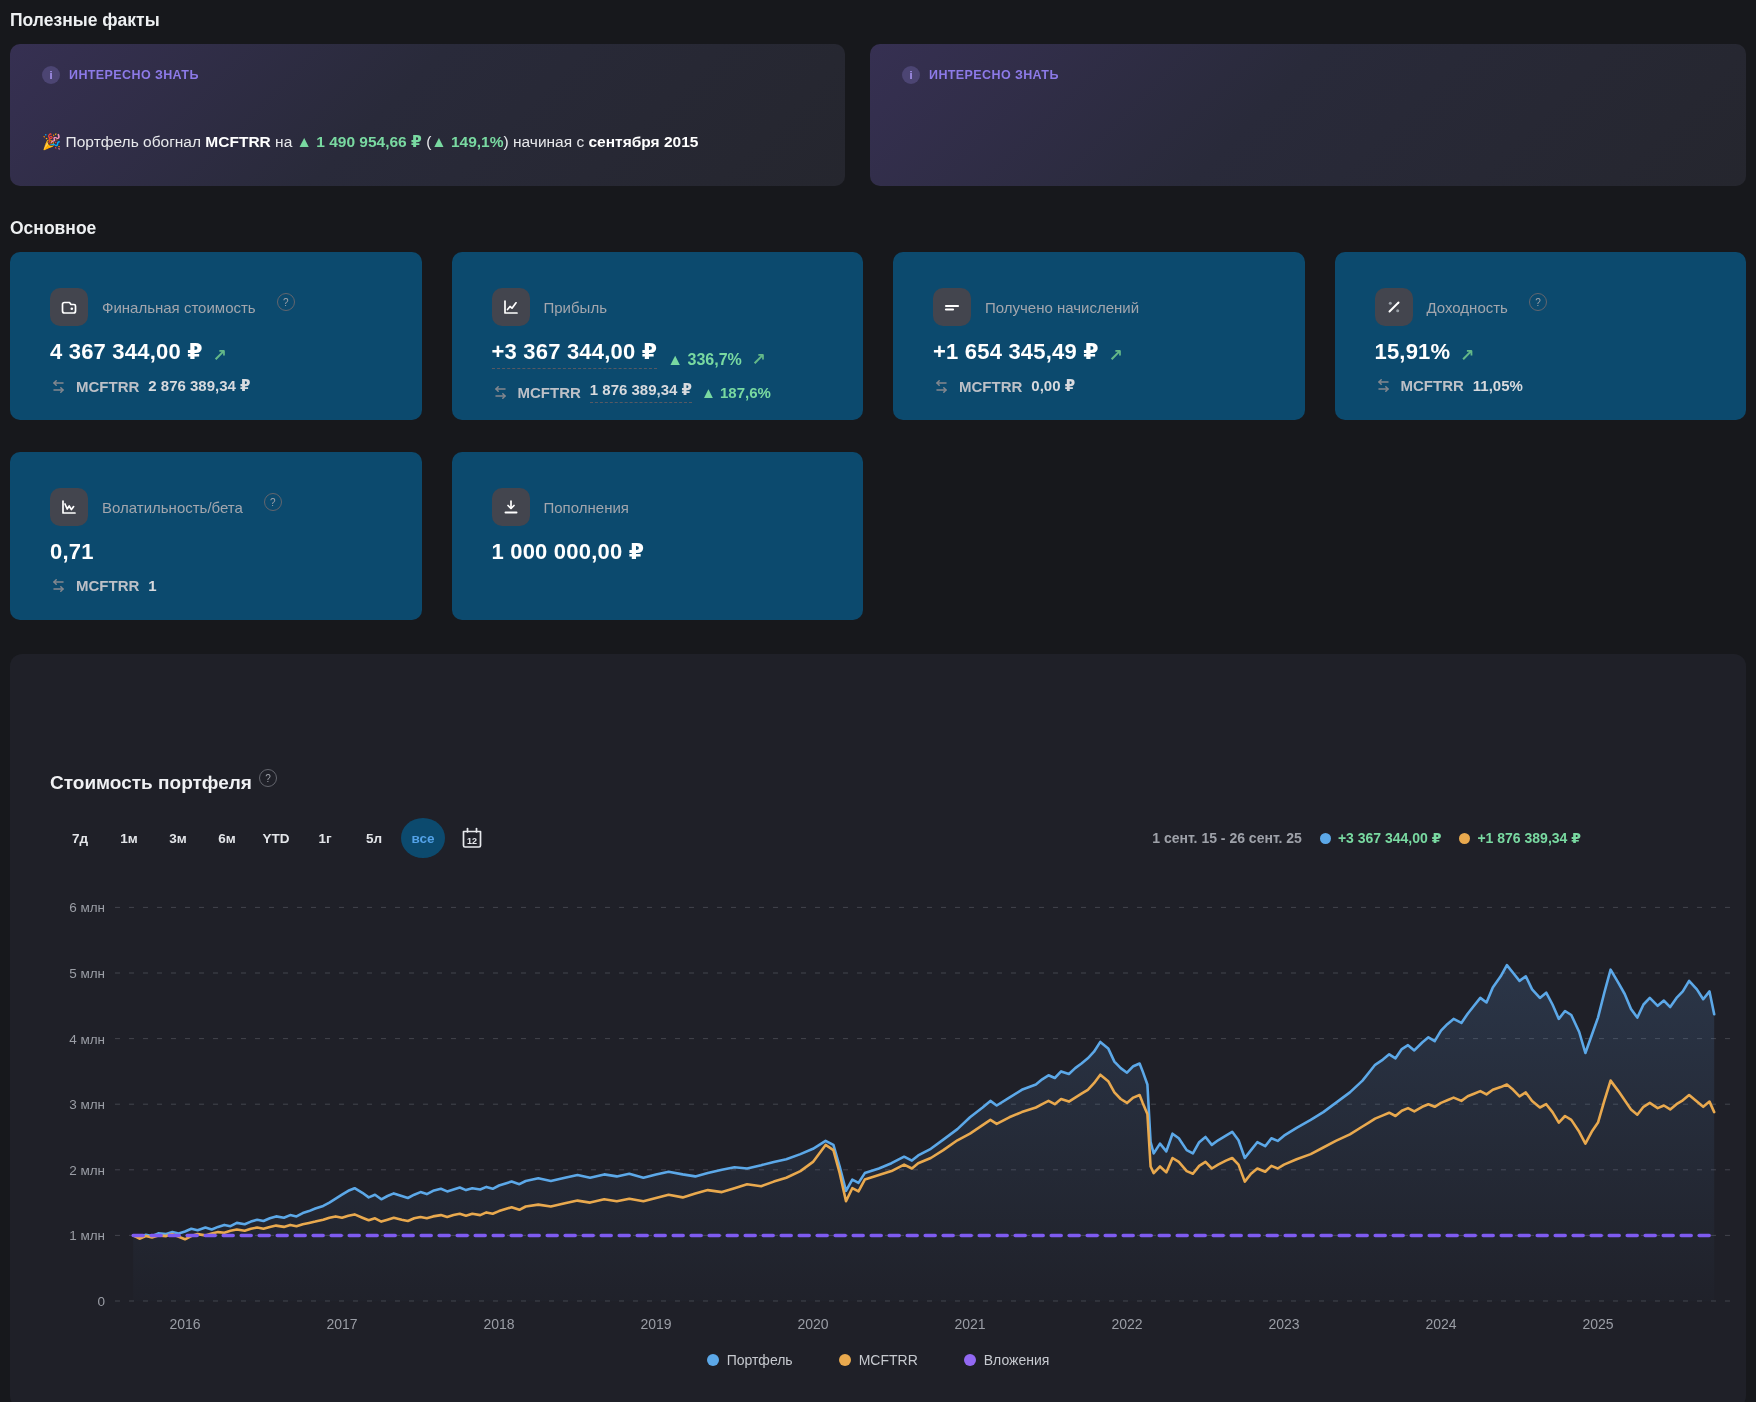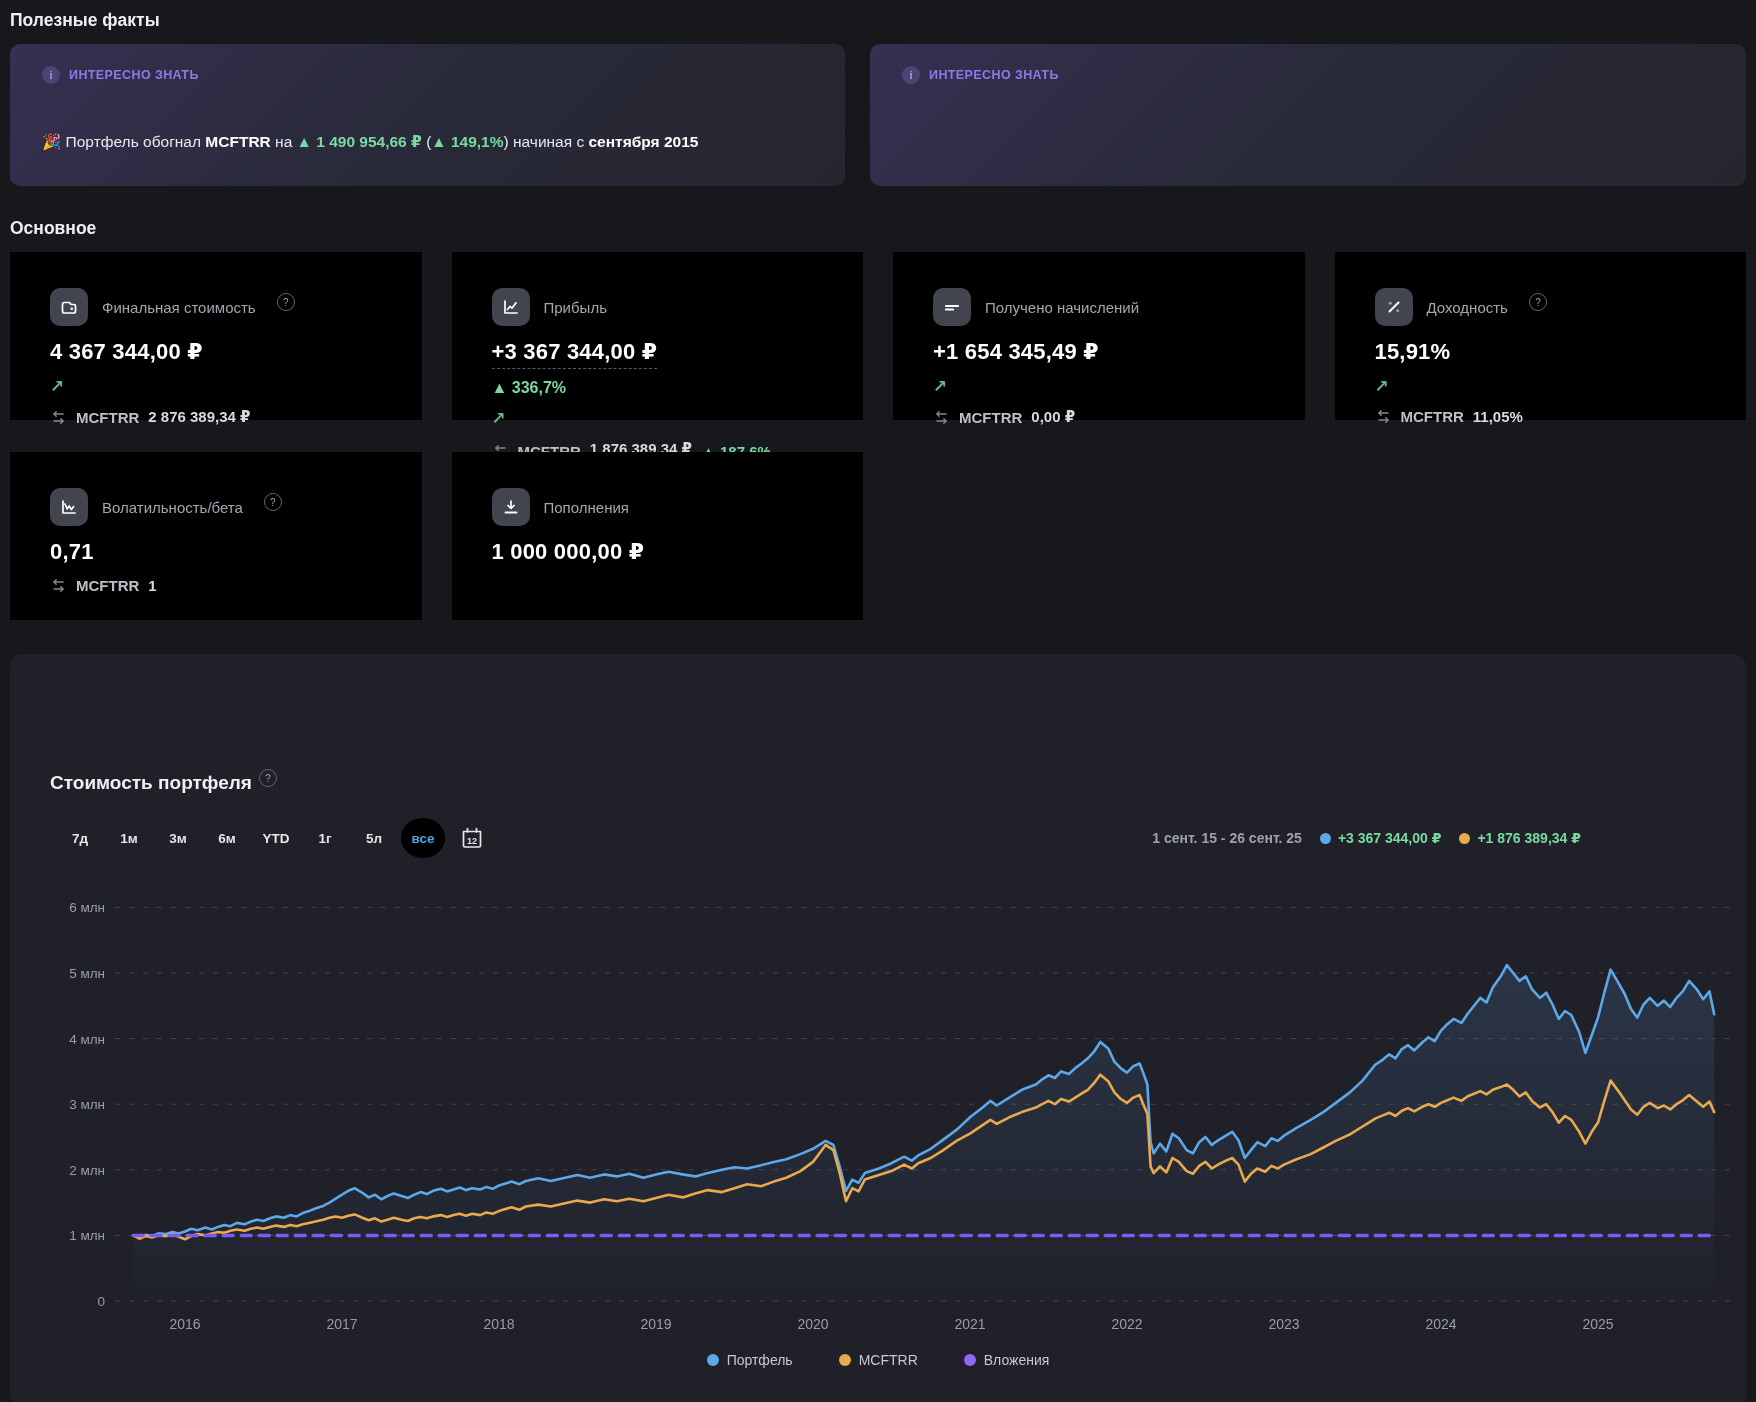--- a/index.html
+++ b/index.html
@@ -17,45 +17,45 @@
   .fact-head{display:flex;align-items:center;gap:9px;margin-bottom:11px;}
   .info-icon{width:18px;height:18px;border-radius:50%;background:#4c4573;color:#a795f2;
     font-size:11px;font-weight:700;display:flex;align-items:center;justify-content:center;}
   .fact-tag{color:#8d7ae8;font-size:12.5px;font-weight:700;letter-spacing:.4px;}
   .fact-body{font-size:15.5px;line-height:28px;color:#e8e9ec;margin-top:44px;}
   .seg-b{font-weight:700;color:#ffffff;}
   .seg-g{font-weight:700;color:#79d9a1;}
 
   
   .stats-grid{display:grid;grid-template-columns:repeat(4,1fr);gap:32px 30px;}
-  .stat-card{height:168px;border-radius:0;background:#000000;box-sizing:border-box;padding:36px 40px 0 40px;}
+  .stat-card{height:168px;border-radius:10px;background:#0c4a6e;box-sizing:border-box;padding:36px 40px 0 40px;}
   .stat-head{display:flex;align-items:center;gap:14px;}
   .stat-ico{width:38px;height:38px;border-radius:10px;background:#43454e;display:flex;align-items:center;justify-content:center;flex:none;}
   .stat-label{font-size:15px;color:#a3a6ad;}
   .help{display:inline-flex;width:16px;height:16px;border:1px solid #63656d;border-radius:50%;
     color:#9fa2a9;font-size:10px;align-items:center;justify-content:center;margin-left:7px;
     transform:translateY(-5px);cursor:pointer;}
-  .stat-valrow{margin-top:13px;display:flex;align-items:flex-start;gap:10px;flex-direction:column;}
+  .stat-valrow{margin-top:13px;display:flex;align-items:flex-end;gap:10px;}
   .stat-value{font-size:22px;font-weight:700;color:#ffffff;letter-spacing:.2px;}
   .u-dash{border-bottom:1.5px dashed #565964;padding-bottom:3px;}
   .pct-g{font-size:16px;font-weight:700;color:#79d9a1;}
   .arr-up{color:#64b888;font-size:17px;font-weight:700;transform:translateY(1px);}
   .stat-sub{margin-top:12px;display:flex;align-items:center;gap:9px;font-size:15px;}
   .bench-name{color:#bdc0c7;font-weight:700;}
   .bench-val{color:#d8dade;font-weight:700;}
   .swap{flex:none;display:flex;}
 
   
   .chart-panel{position:relative;margin-top:34px;height:754px;border-radius:12px;background:#1f2028;}
   .chart-title-row{position:absolute;left:40px;top:118px;display:flex;align-items:center;}
   .chart-title{font-size:19px;font-weight:700;color:#f0f1f4;}
   .tabs{position:absolute;left:48px;top:164px;display:flex;align-items:center;}
   .tab{min-width:40px;height:40px;border-radius:50%;display:flex;align-items:center;justify-content:center;
     font-size:13.5px;font-weight:700;color:#e3e5e9;cursor:pointer;margin-right:5px;padding:0 2px;}
-  .tab.active{color:#53a2e8;background:#000000;}
+  .tab.active{color:#53a2e8;background:#0c4a6e;}
   .cal-btn{width:40px;height:40px;display:flex;align-items:center;justify-content:center;cursor:pointer;margin-left:2px;}
   .range-legend{position:absolute;right:165px;top:176px;display:flex;font-size:14px;}
   .range-text{color:#9ea1a9;font-weight:700;}
   .rv{display:flex;align-items:center;color:#79d9a1;font-weight:700;}
   .rv .dot{width:11px;height:11px;border-radius:50%;display:inline-block;margin:0 7px 0 18px;}
   .chart-svg{position:absolute;left:0;top:228px;}
   .bottom-legend{position:absolute;left:0;right:0;top:698px;display:flex;justify-content:center;gap:46px;}
   .leg-item{display:flex;align-items:center;gap:8px;font-size:14px;color:#c6c9cf;cursor:pointer;}
   .leg-item .dot{width:12px;height:12px;border-radius:50%;}
 </style>

